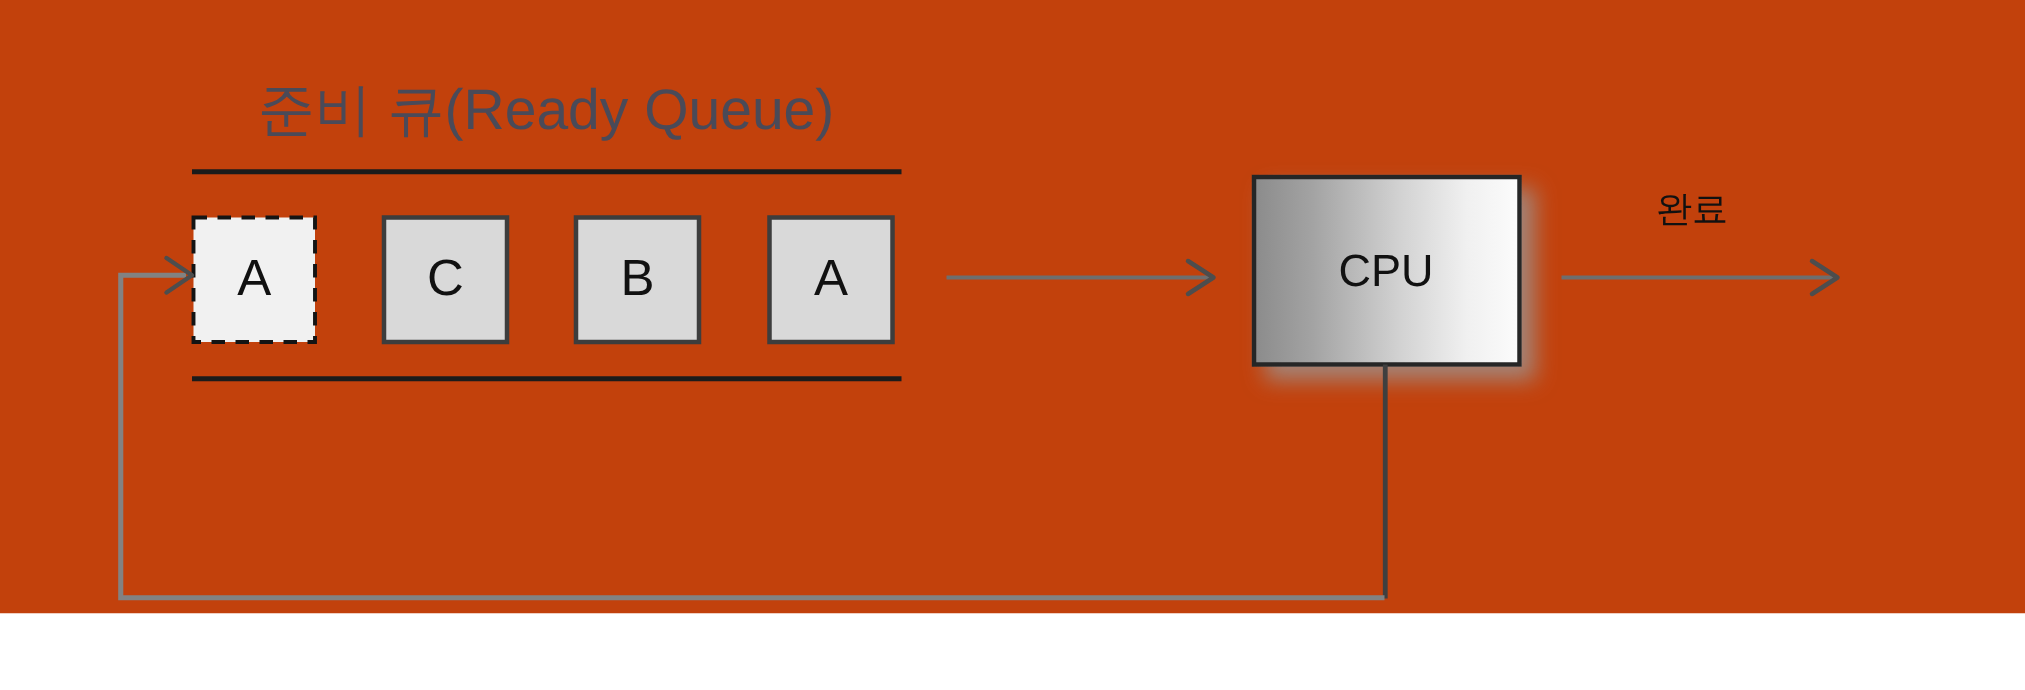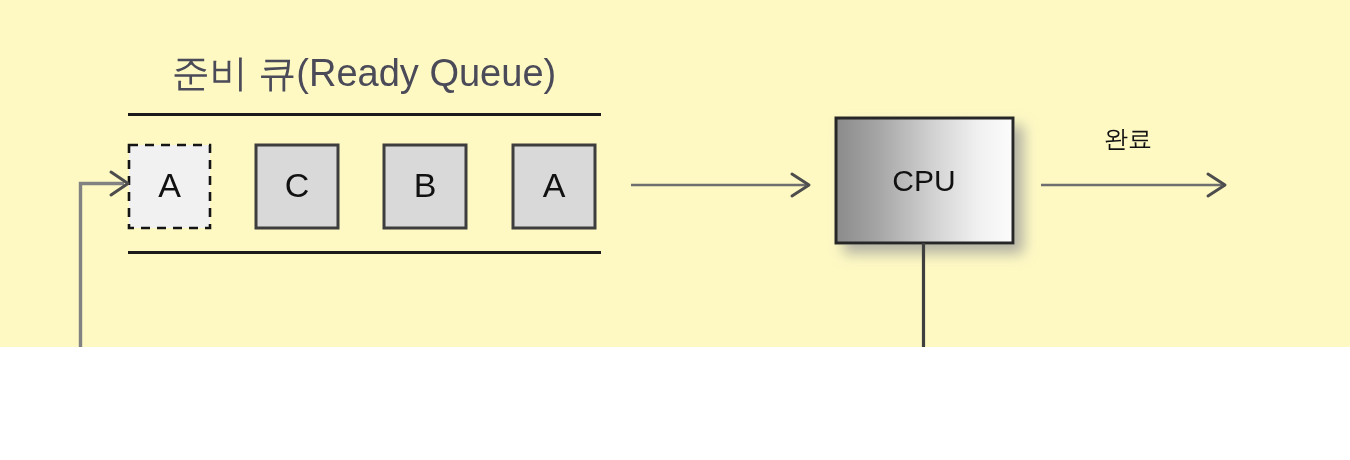--- a/index.html
+++ b/index.html
@@ -6,22 +6,22 @@
     margin: 0;
     padding: 0;
     background: #ffffff;
   }
   body {
     font-family: "Liberation Sans", sans-serif;
   }
   #diagram-root {
     position: relative;
     width: 1350px;
-    height: 347px;
-    background: #fef9c3;
+    height: 409px;
+    background: #c2410c;
     overflow: hidden;
   }
   svg.canvas {
     position: absolute;
     left: 0;
     top: 0;
     width: 1350px;
     height: 460px;
     display: block;
   }

